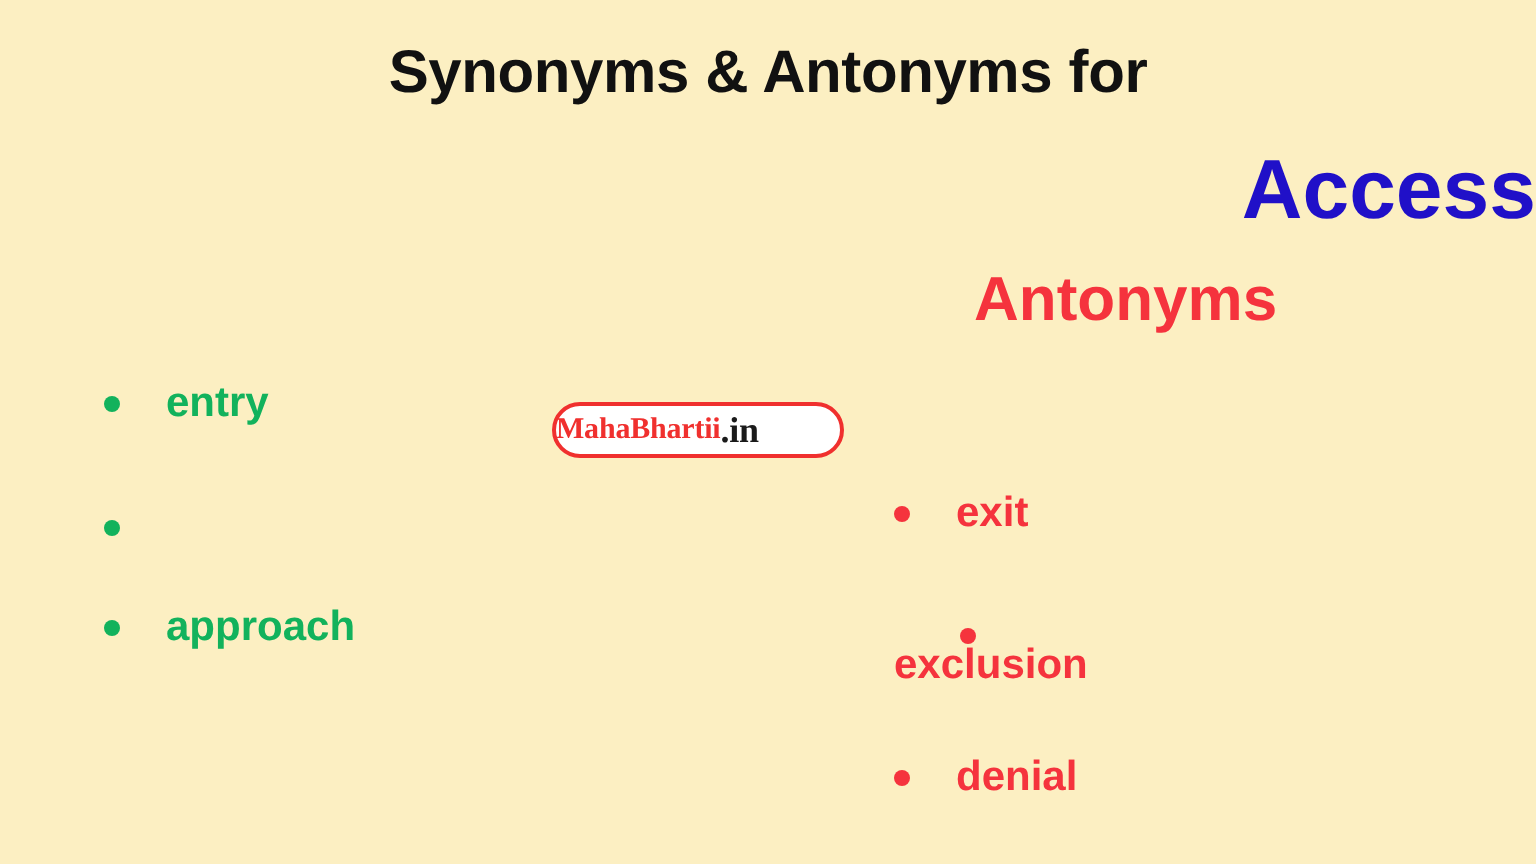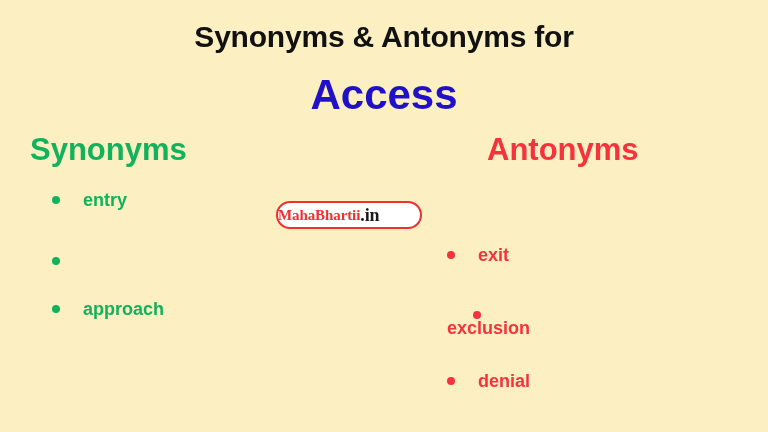--- a/index.html
+++ b/index.html
@@ -34,21 +34,21 @@
     color: #111111;
     letter-spacing: -0.2px;
     line-height: 1.1;
   }
 
   .headword {
     position: absolute;
     top: 72px;
     left: 0;
     width: 768px;
-    text-align: center;
+    text-align: right;
     font-size: 42px;
     font-weight: bold;
     color: #2010c8;
     line-height: 1.1;
   }
 
   
   .col-heading {
     position: absolute;
     font-size: 31px;
@@ -73,21 +73,21 @@
     list-style: none;
     margin: 0;
     padding: 0;
   }
   .word-list.syn { top: 191px; left: 52px; }
   .word-list.ant { top: 202px; left: 447px; margin-top: 44px; }
 
   .word-item {
     display: flex;
     align-items: center;
-    font-size: 18px;
+    font-size: 21px;
     font-weight: bold;
     line-height: 1;
     white-space: nowrap;
   }
   .word-list.syn .word-item { color: #12b25c; }
   .word-list.ant .word-item { color: #f5333d; }
 
   .word-list.syn .word-item:nth-child(1) { margin-bottom: 48px; }
   .word-list.syn .word-item:nth-child(2) { margin-bottom: 35px; }
   .word-list.ant .word-item:nth-child(1) { margin-bottom: 47px; }
@@ -133,21 +133,20 @@
 </style>
 </head>
 <body>
 
 <div class="canvas">
 
   <div class="header-title">Synonyms &amp; Antonyms for</div>
 
   <div class="headword">Access</div>
 
-  <div class="col-heading syn">Synonyms</div>
 
   <div class="col-heading ant">Antonyms</div>
 
   <ul class="word-list syn">
     <li class="word-item">
       <span class="bullet"></span>
       <span>entry</span>
     </li>
     <li class="word-item">
       <span class="bullet"></span>

